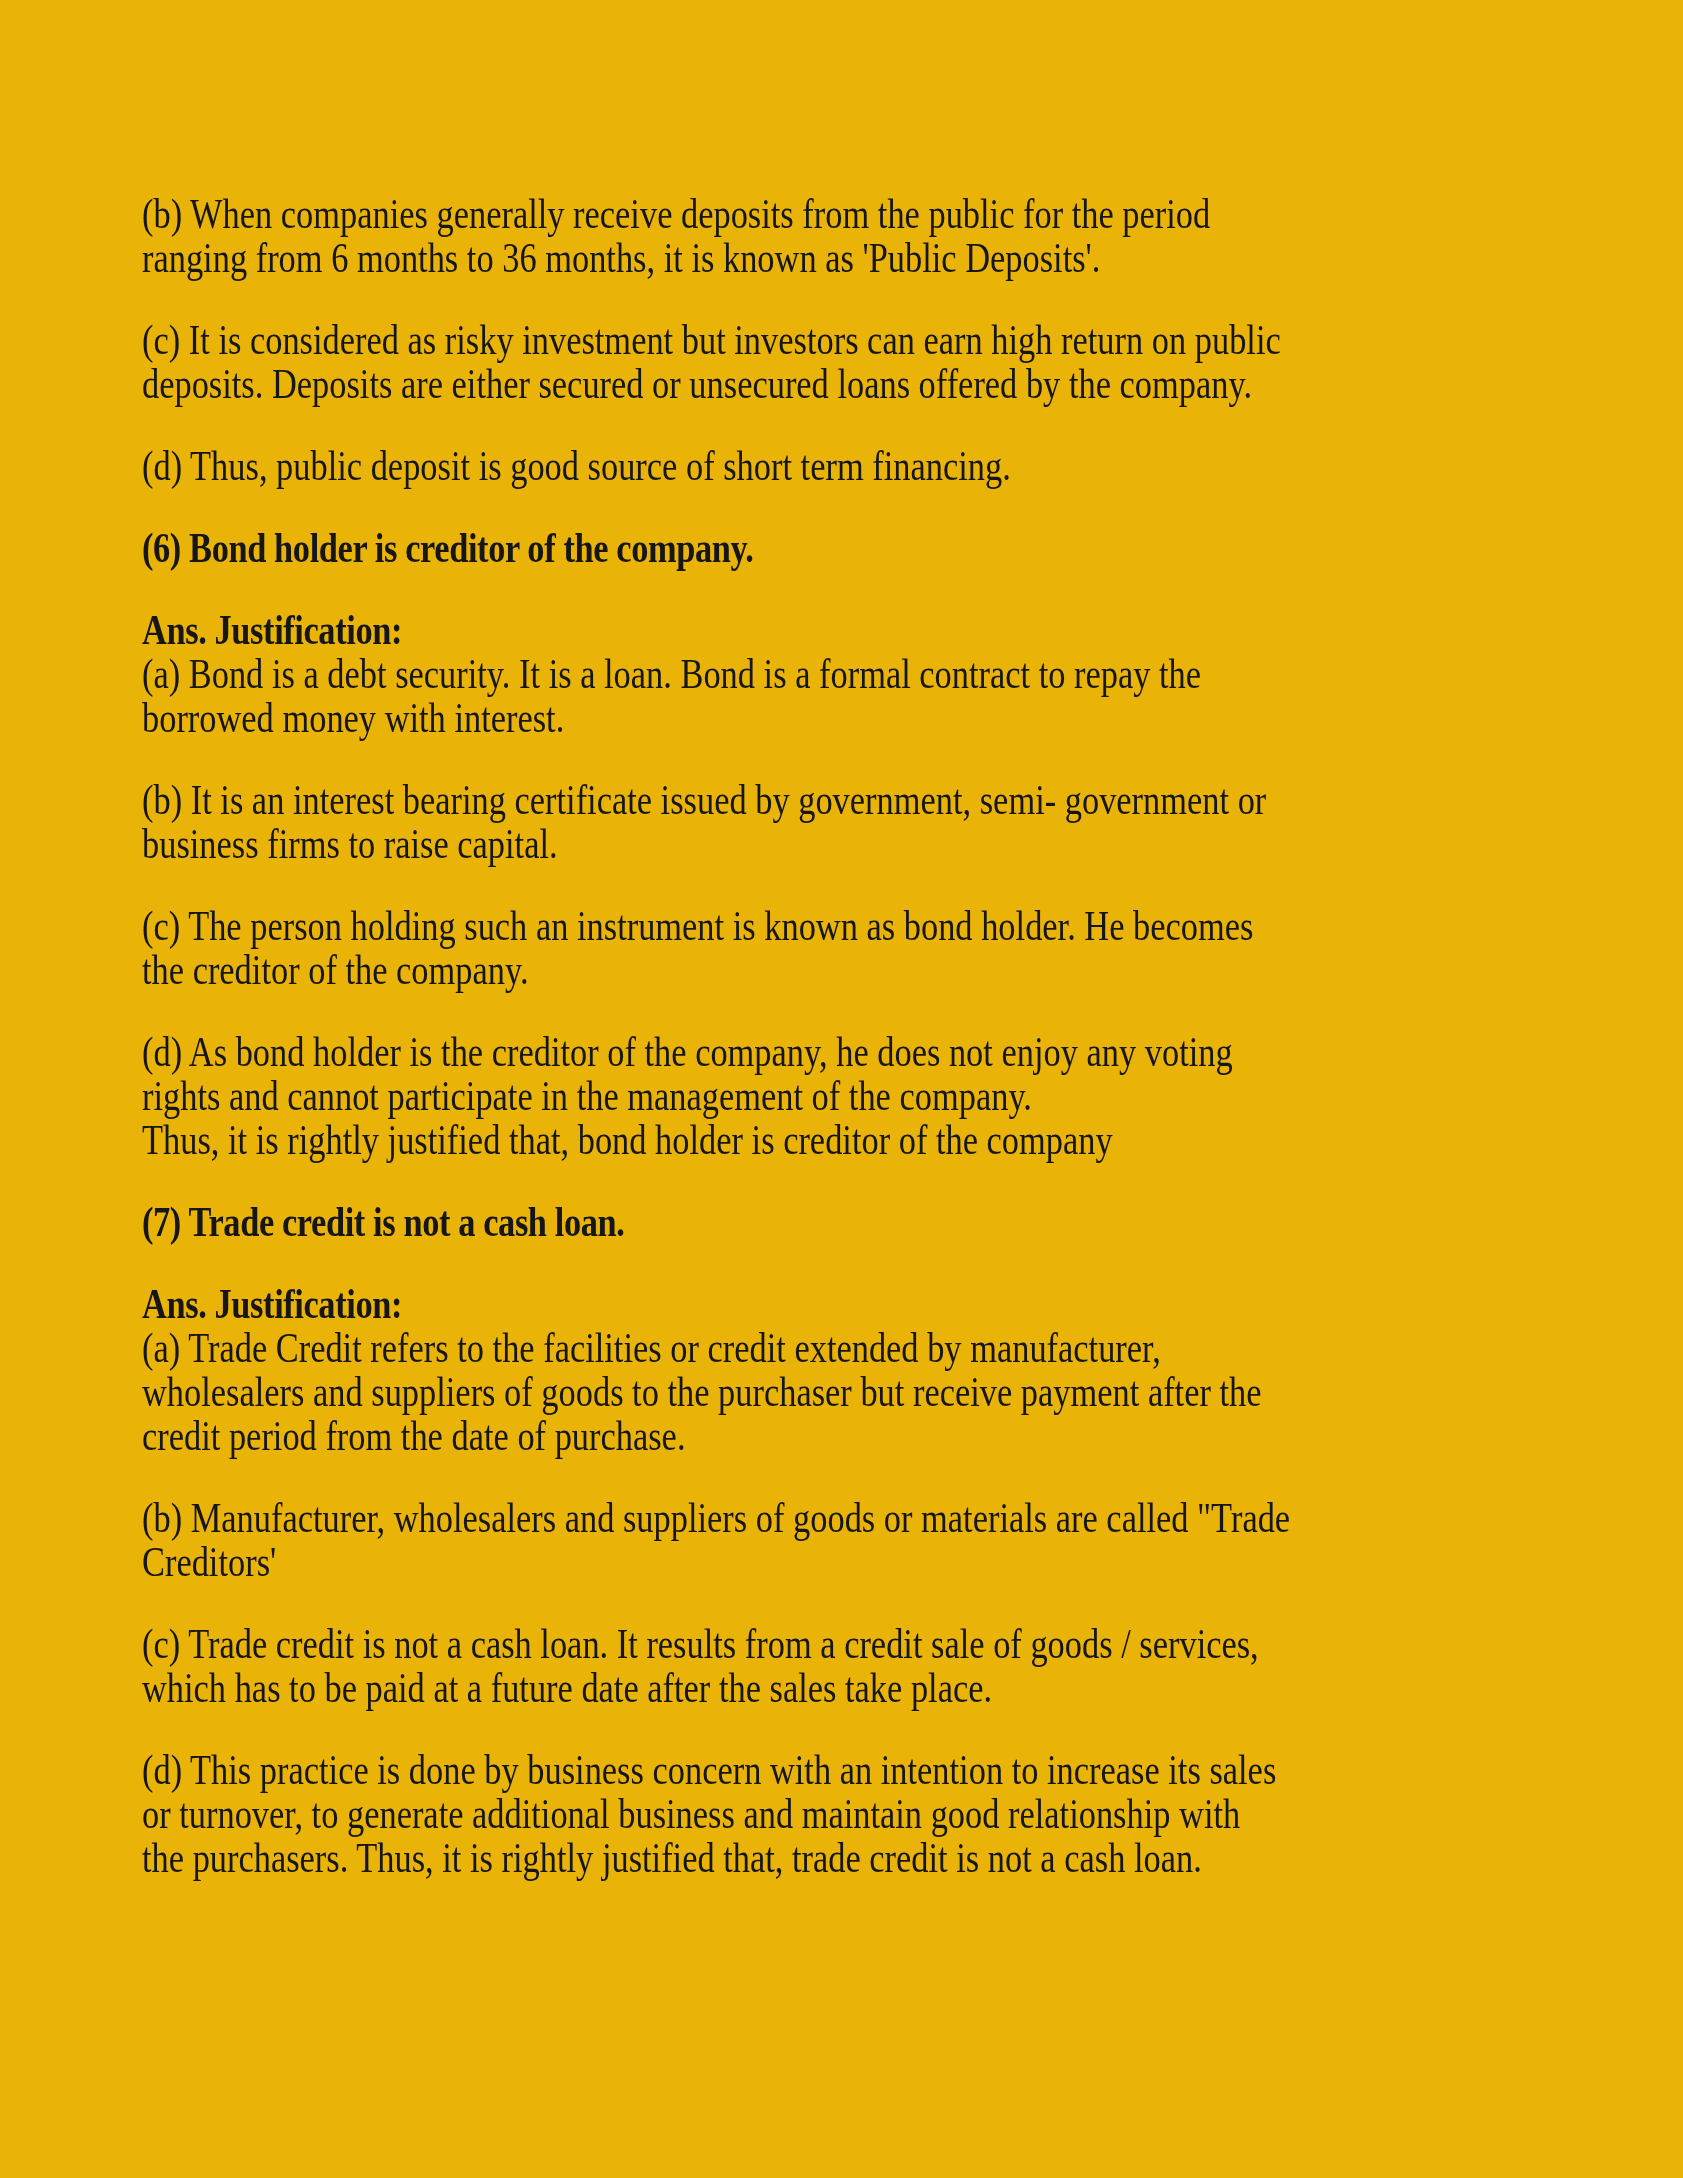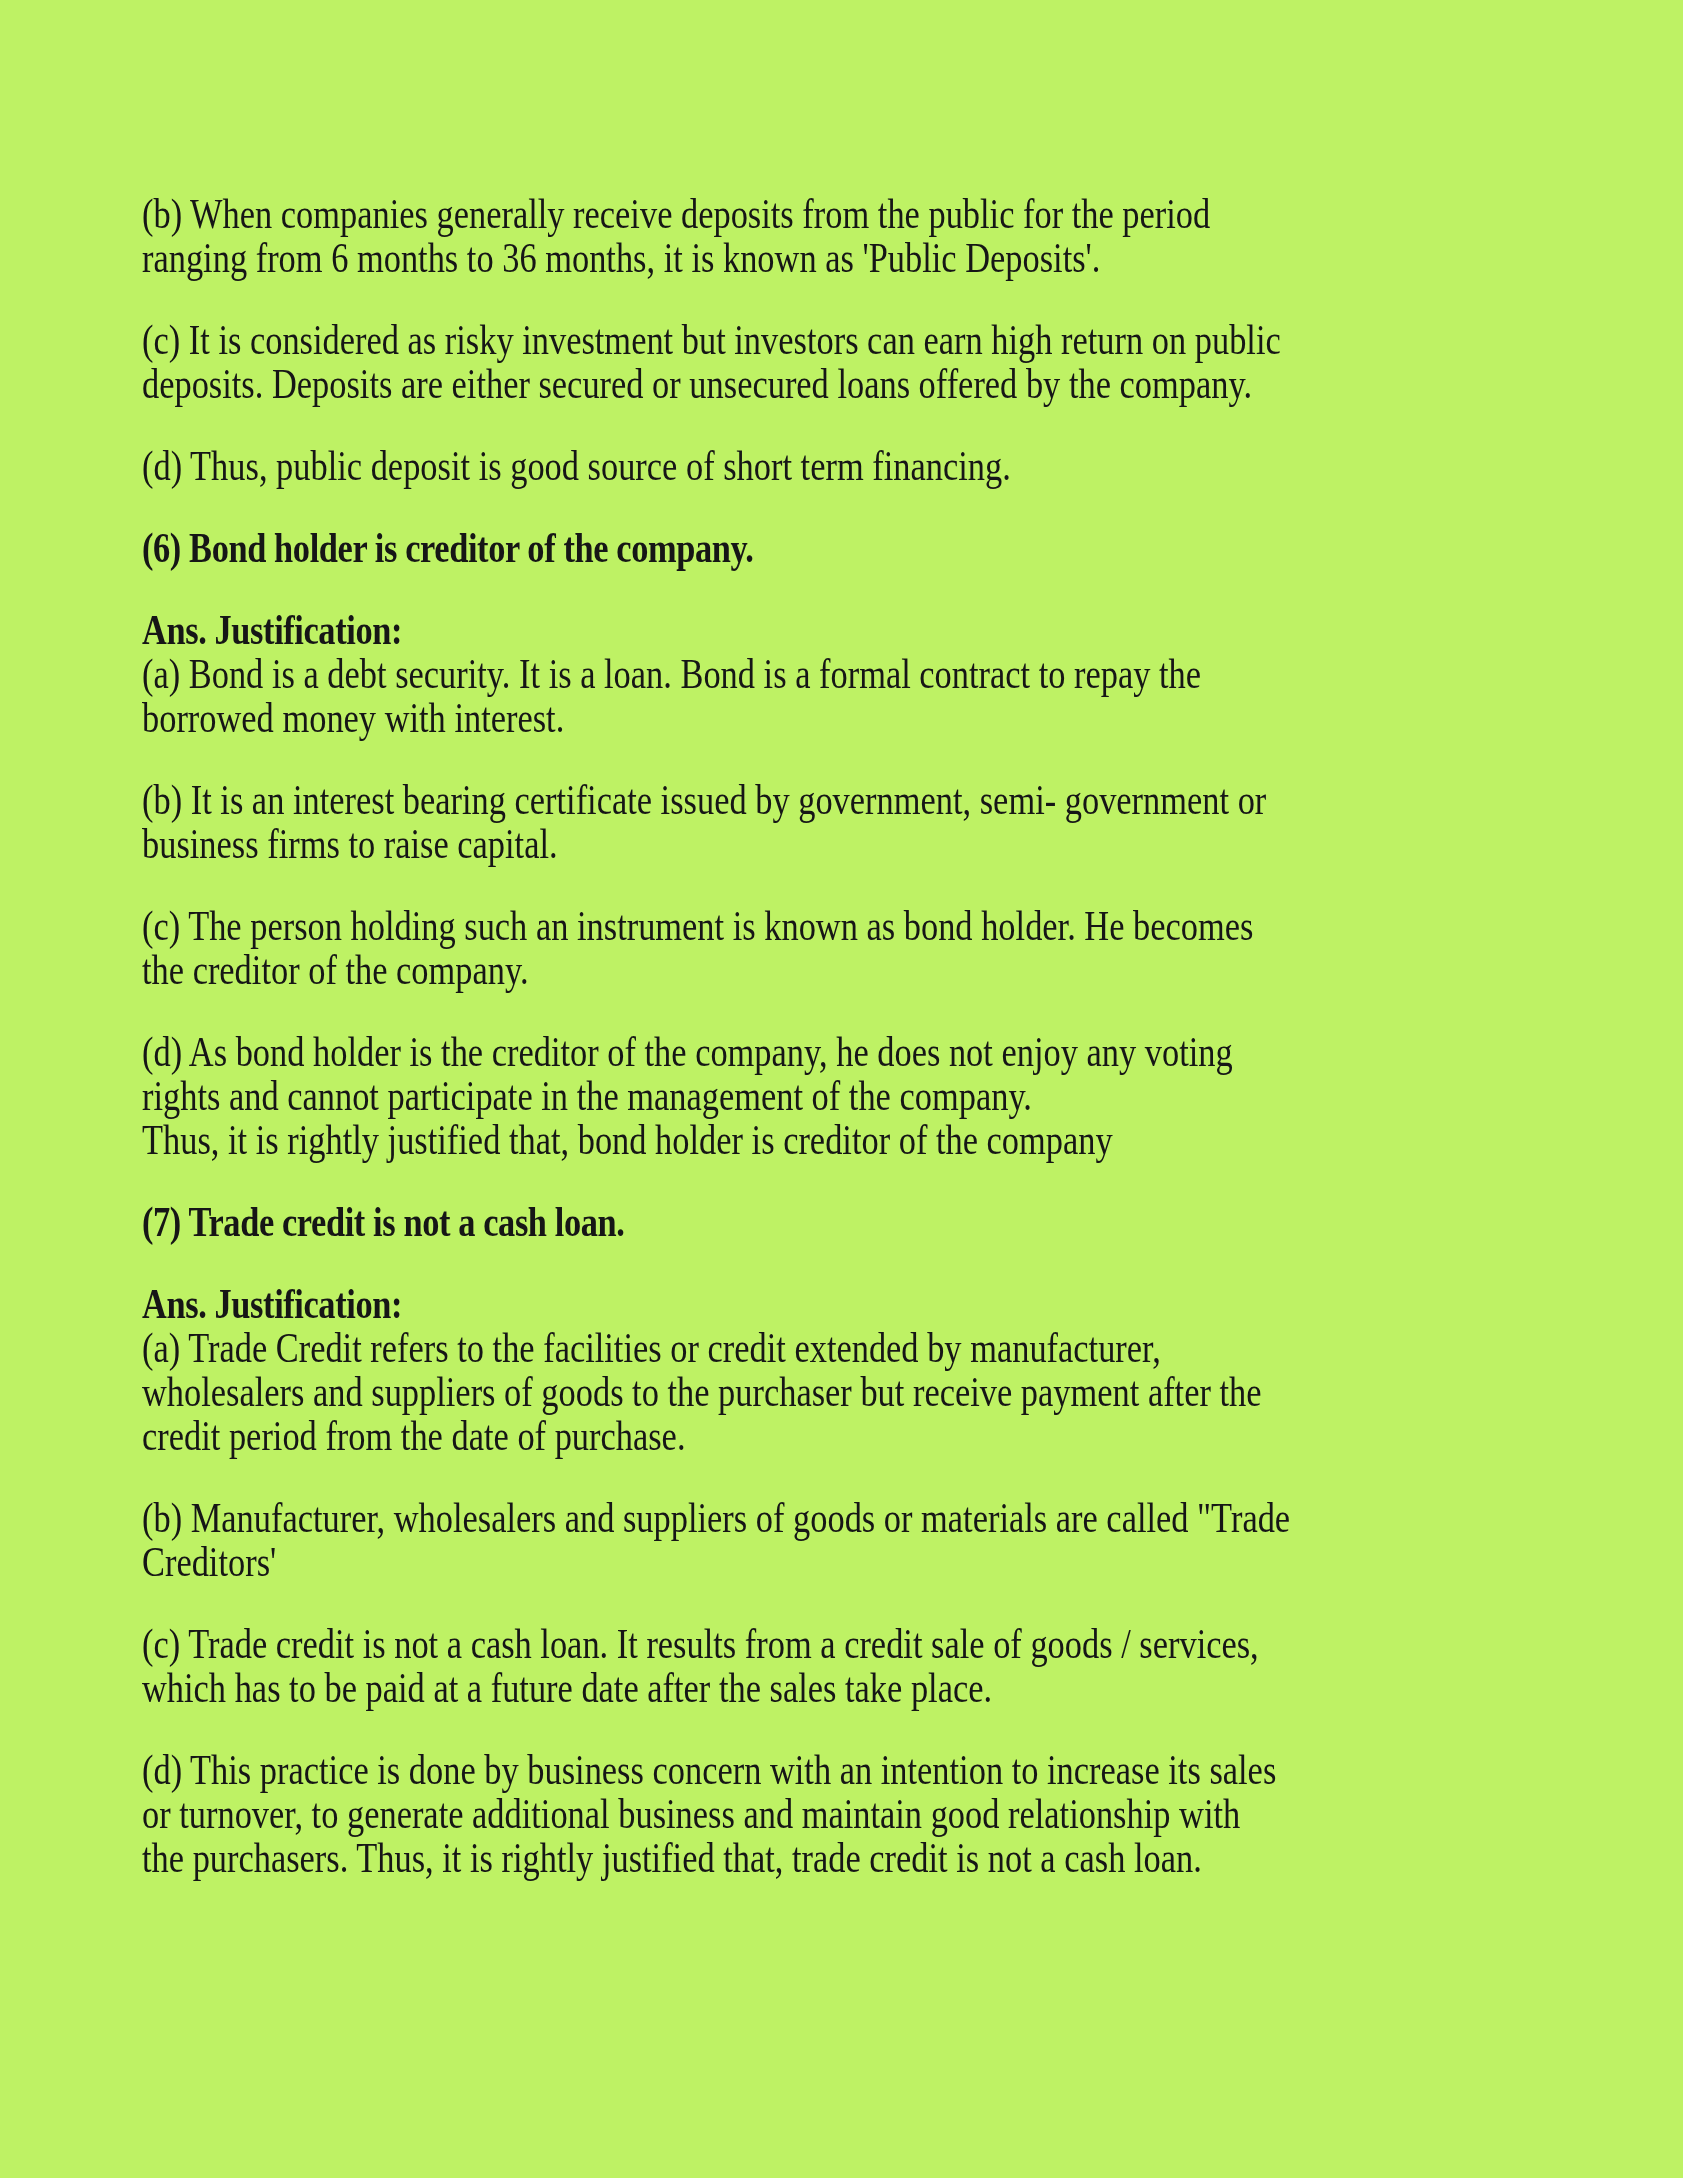--- a/index.html
+++ b/index.html
@@ -4,21 +4,21 @@
 <style>
   html, body {
     margin: 0;
     padding: 0;
     background: #ffffff;
   }
   .page {
     position: relative;
     width: 1683px;
     height: 2178px;
-    background: #bef264;
+    background: #eab308;
     overflow: hidden;
     font-family: "Liberation Serif", serif;
     color: #161616;
   }
   .content {
     position: absolute;
     left: 142px;
     top: 192px;
     width: 1980px;
     transform: scaleX(0.80);

